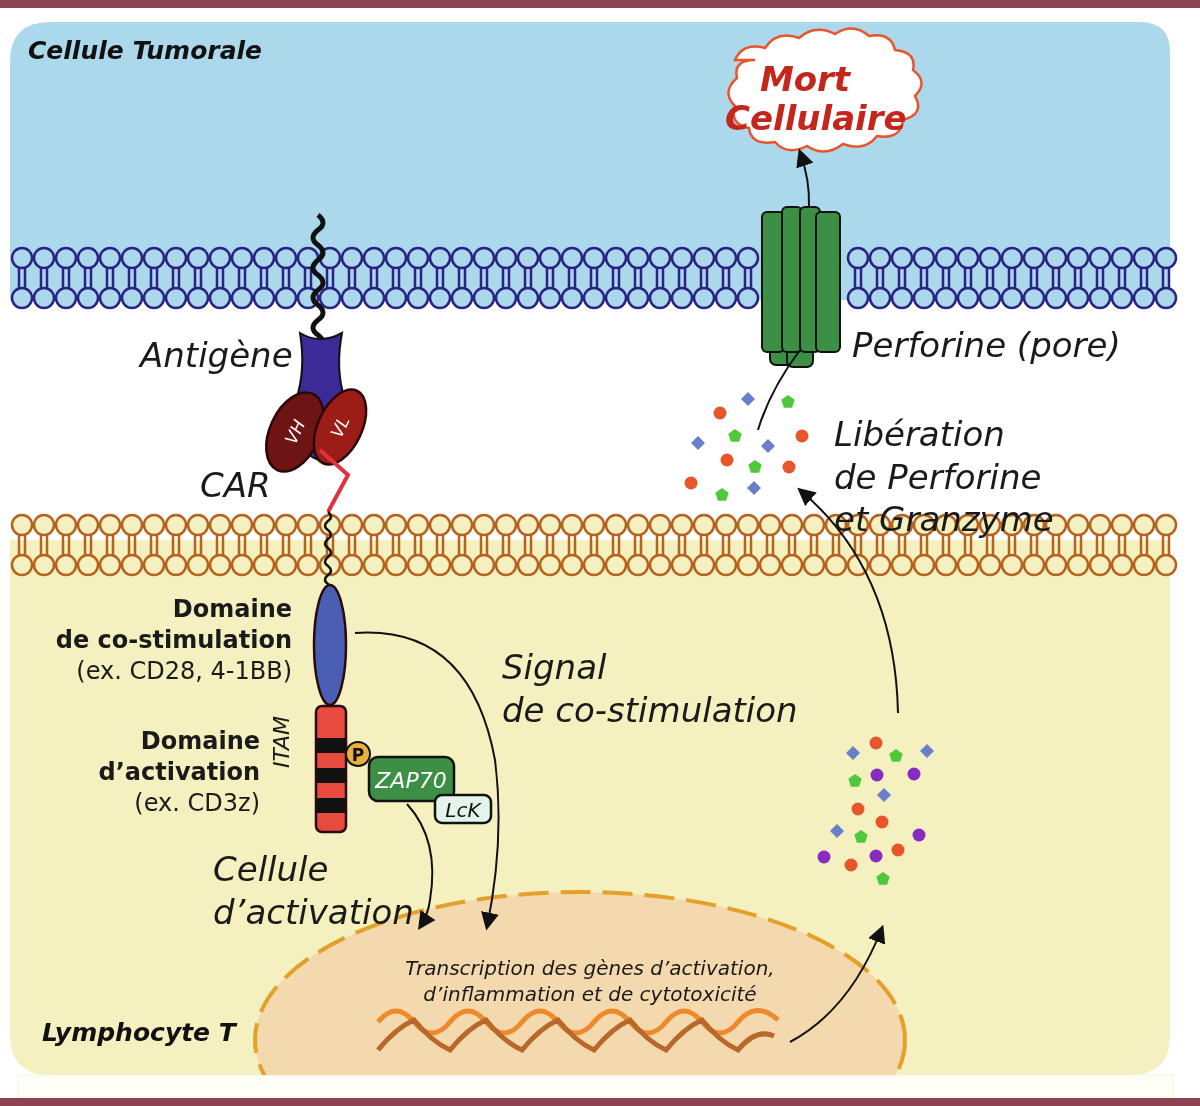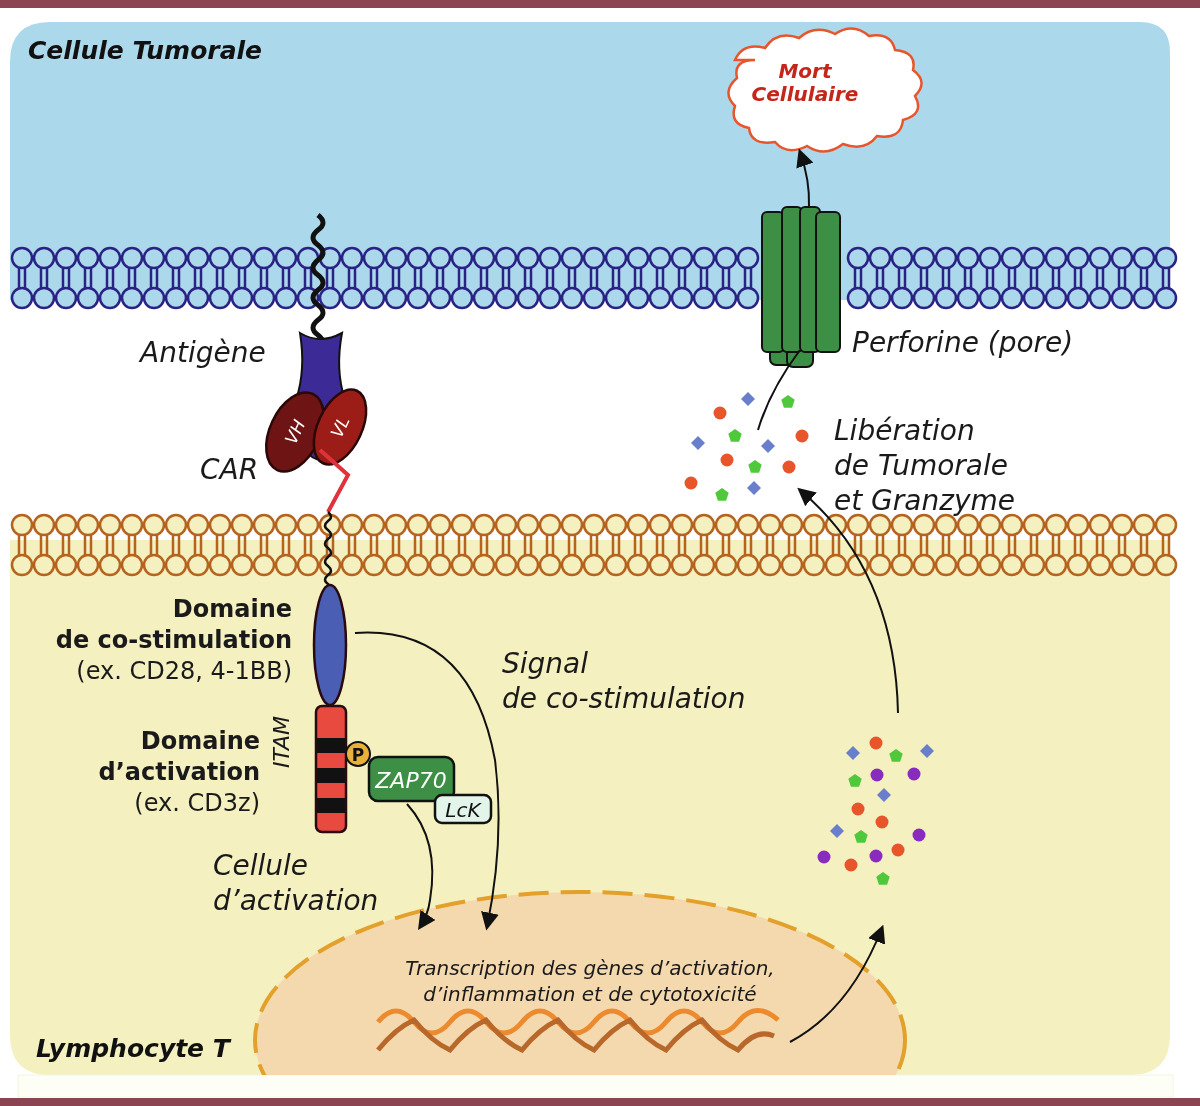--- a/index.html
+++ b/index.html
@@ -5,24 +5,24 @@
   html,body{margin:0;padding:0;background:#fff;}
   body{width:1200px;height:1106px;position:relative;overflow:hidden;font-family:"DejaVu Sans",sans-serif;}
   .bar{position:absolute;left:0;width:1200px;background:#8c4352;}
   .bar.top{top:0;height:8px;}
   .bar.bottom{top:1098px;height:8px;}
   svg#diagram{position:absolute;left:0;top:0;}
   .lbl{position:absolute;color:#1a1a1a;white-space:nowrap;line-height:1.05;}
   .italic{font-style:italic;font-family:"DejaVu Sans",sans-serif;}
   .bold{font-weight:bold;}
   .title{font-size:25px;font-weight:bold;font-style:italic;color:#111;}
-  .lbl-md{font-size:28px;}
+  .lbl-md{font-size:34px;}
   .right{text-align:right;}
   .center{text-align:center;}
-  .cloud-text{position:absolute;color:#c4261b;font-weight:bold;font-style:italic;font-size:20px;text-align:center;line-height:1.15;}
+  .cloud-text{position:absolute;color:#c4261b;font-weight:bold;font-style:italic;font-size:34px;text-align:center;line-height:1.15;}
   .vh,.vl{font-family:"DejaVu Sans",sans-serif;fill:#fff;font-style:italic;font-size:17px;}
 </style>
 </head>
 <body>
 
 <div class="bar top"></div>
 
 <svg id="diagram" width="1200" height="1106" viewBox="0 0 1200 1106">
   <defs>
     <marker id="arrow" viewBox="0 0 10 10" refX="8" refY="5" markerWidth="9" markerHeight="9" orient="auto-start-reverse">
@@ -754,34 +754,34 @@
       <path d="M884,788 L891,795 L884,802 L877,795 Z" fill="#6a7fcc"></path>
       <path d="M837,824 L844,831 L837,838 L830,831 Z" fill="#6a7fcc"></path>
       <path d="M896.0,749.0L902.7,753.8L900.1,761.7L891.9,761.7L889.3,753.8Z" fill="#4fc83b"></path>
       <path d="M855.0,774.0L861.7,778.8L859.1,786.7L850.9,786.7L848.3,778.8Z" fill="#4fc83b"></path>
       <path d="M861.0,830.0L867.7,834.8L865.1,842.7L856.9,842.7L854.3,834.8Z" fill="#4fc83b"></path>
       <path d="M883.0,872.0L889.7,876.8L887.1,884.7L878.9,884.7L876.3,876.8Z" fill="#4fc83b"></path>
     </g>
 </svg>
 
 <div class="lbl title" style="left:28px;top:38px;">Cellule Tumorale</div>
-<div class="lbl title" style="left:36px;top:1020px;margin-top:16px;">Lymphocyte T</div>
+<div class="lbl title" style="left:42px;top:1020px;">Lymphocyte T</div>
 
 <div class="cloud-text" style="left:725px;top:60px;width:160px;">
   <div>Mort</div>
   <div>Cellulaire</div>
 </div>
 
 <div class="lbl italic lbl-md" style="left:140px;top:338px;">Antigène</div>
-<div class="lbl italic lbl-md" style="left:200px;top:455px;">CAR</div>
+<div class="lbl italic lbl-md" style="left:200px;top:468px;">CAR</div>
 <div class="lbl italic lbl-md" style="left:852px;top:328px;">Perforine (pore)</div>
 
 <div class="lbl italic lbl-md" style="left:834px;top:413px;line-height:1.25;">
   <div>Libération</div>
-  <div>de Tumorale</div>
+  <div>de Perforine</div>
   <div>et Granzyme</div>
 </div>
 
 <div class="lbl right" style="left:0px;top:594px;width:292px;font-size:24px;line-height:1.3;">
   <div class="bold">Domaine</div>
   <div class="bold">de co-stimulation</div>
   <div>(ex. CD28, 4-1BB)</div>
 </div>
 
 <div class="lbl right" style="left:0px;top:726px;width:260px;font-size:24px;line-height:1.3;">

